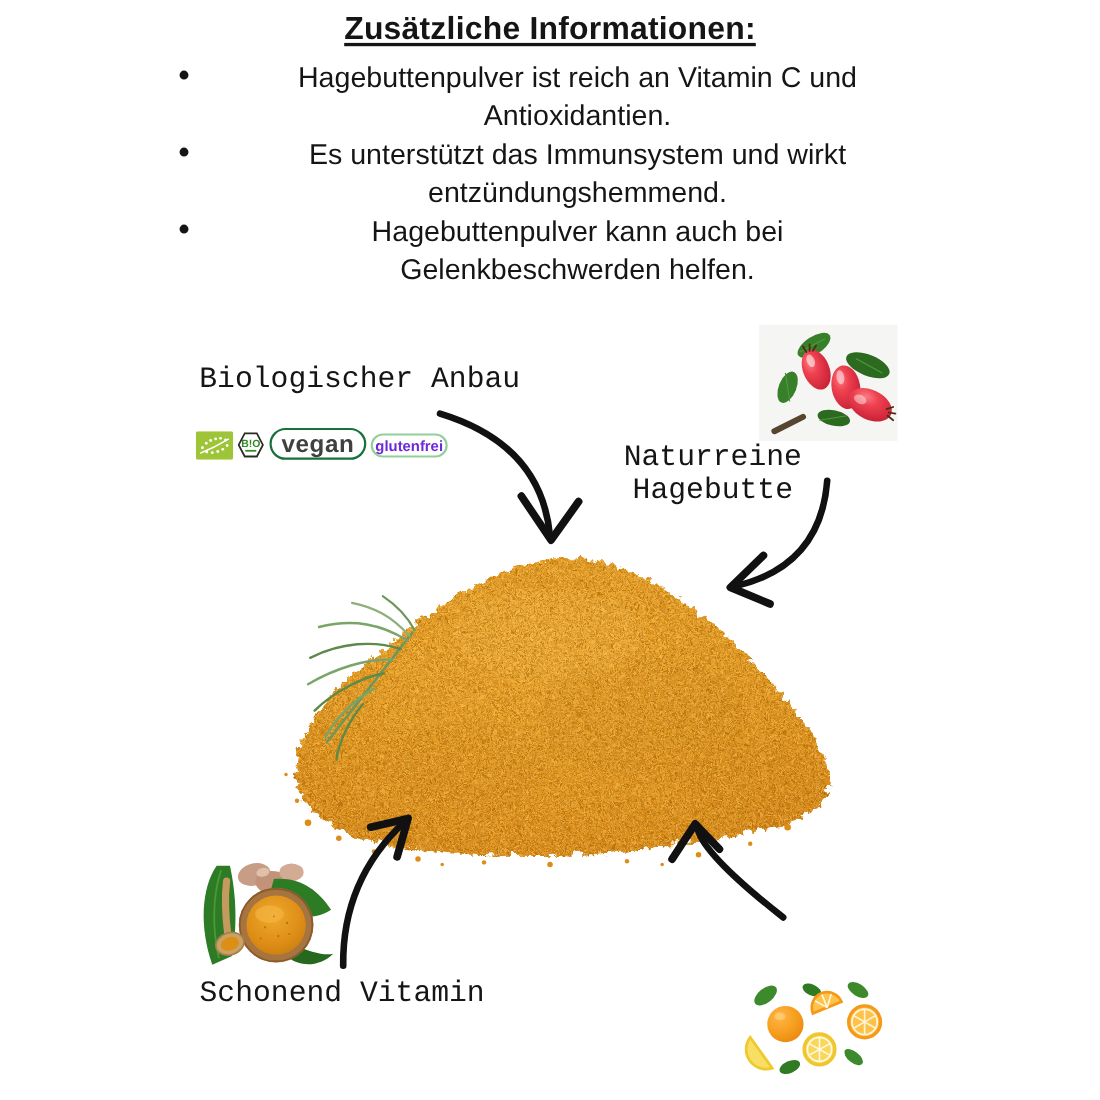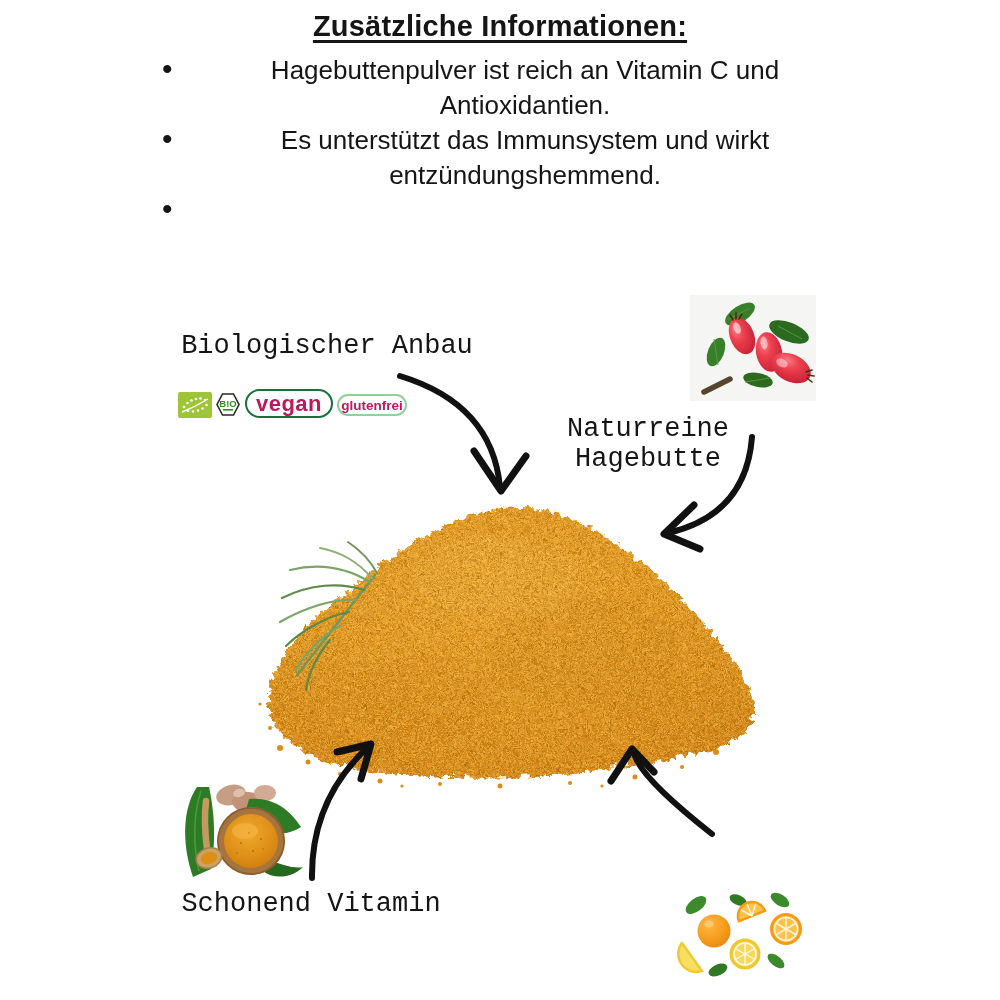--- a/index.html
+++ b/index.html
@@ -11,33 +11,33 @@
          font-size:29px;font-weight:700;letter-spacing:.2px;}
   .title span{text-decoration:underline;text-decoration-thickness:3px;text-underline-offset:4px;}
   ul.bullets{position:absolute;top:53px;left:140px;width:770px;margin:0;padding:0;list-style:none;}
   ul.bullets li{position:relative;text-align:center;font-size:26px;line-height:35px;margin:0;}
   ul.bullets li .dot{position:absolute;left:22px;top:-2px;font-size:30px;}
   ul.bullets li .txt{white-space:pre-line;}
 
   
   .label{position:absolute;font-size:27px;text-align:center;font-family:Liberation Mono, monospace;}
   .lab-organic{left:167px;top:331px;width:320px;}
-  .lab-rosehip{left:498px;top:402px;width:300px;margin-top:12px;}
+  .lab-rosehip{left:498px;top:402px;width:300px;}
   .lab-ground{left:170px;top:889px;width:282px;}
   .lab-vitamin{left:568px;top:843px;width:262px;}
 
   
   .badge{position:absolute;box-sizing:border-box;}
   .eu-logo{left:178px;top:392px;width:34px;height:26px;}
   .bio-hex{left:216px;top:392px;width:24px;height:25px;}
   .pill{display:flex;align-items:center;justify-content:center;background:#fff;border-radius:999px;}
   .vegan-pill{left:245px;top:389px;width:88px;height:29px;border:2.5px solid #17713a;
-              color:#be185d;font-size:22px;font-weight:700;letter-spacing:.5px;}
+              color:#404040;font-size:22px;font-weight:700;letter-spacing:.5px;}
   .gf-pill{left:337px;top:394px;width:70px;height:22px;border:2px solid #93cf9a;
-           color:#be185d;font-size:13.5px;font-weight:700;}
+           color:#6d28d9;font-size:13.5px;font-weight:700;}
 
   
   .art{position:absolute;}
   .rosehip-art{left:690px;top:295px;}
   .pile-art{left:252px;top:490px;}
   .bowl-art{left:179px;top:781px;}
   .citrus-art{left:660px;top:883px;}
   .arrows{position:absolute;left:0;top:0;pointer-events:none;}
 </style>
 </head>
@@ -55,20 +55,22 @@
       <span class="txt">Hagebuttenpulver ist reich an Vitamin C und
 Antioxidantien.</span>
     </li>
     <li>
       <span class="dot">•</span>
       <span class="txt">Es unterstützt das Immunsystem und wirkt
 entzündungshemmend.</span>
     </li>
     <li>
       <span class="dot">•</span>
+      <span class="txt">Hagebuttenpulver kann auch bei
+Gelenkbeschwerden helfen.</span>
     </li>
   </ul>
 
   <div class="label lab-organic">Biologischer Anbau</div>
   <div class="label lab-rosehip">Naturreine Hagebutte</div>
   <div class="label lab-ground">Schonend Vitamin</div>
 
   <svg class="badge eu-logo" viewBox="0 0 34 26">
     <rect x="0" y="0" width="34" height="26" rx="2" fill="#9ec437"></rect>
     <path d="M4,20 Q17,15 30,7" fill="none" stroke="#ffffff" stroke-width="1.4"></path>

